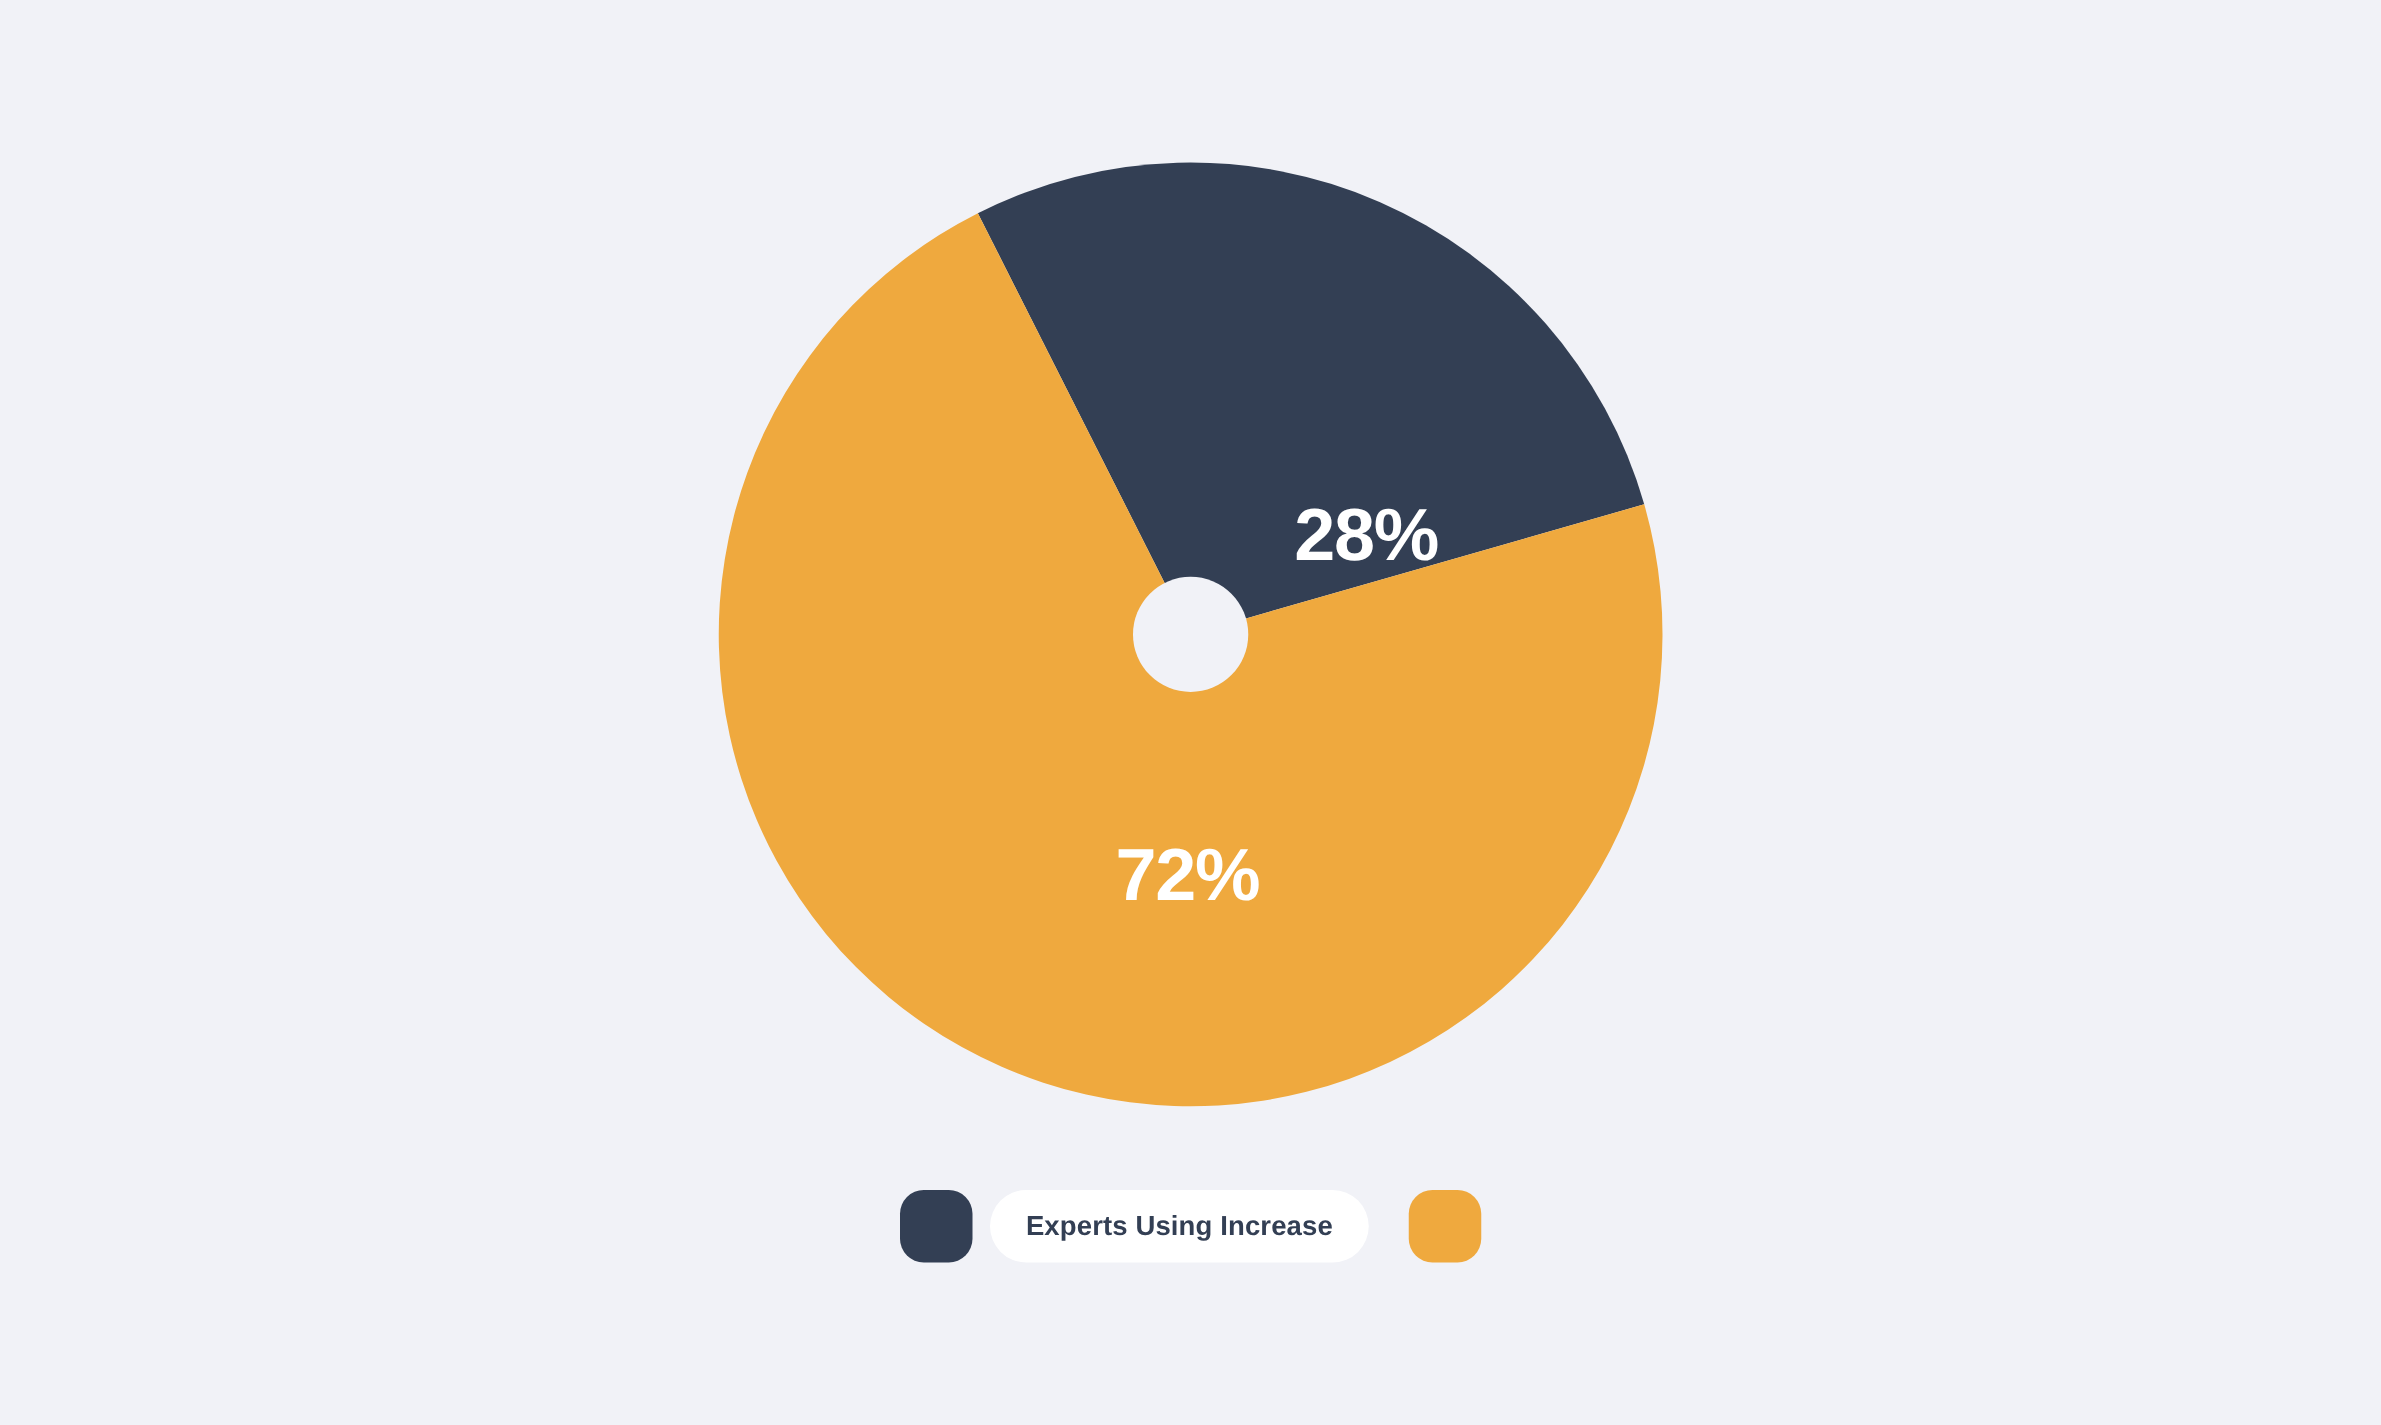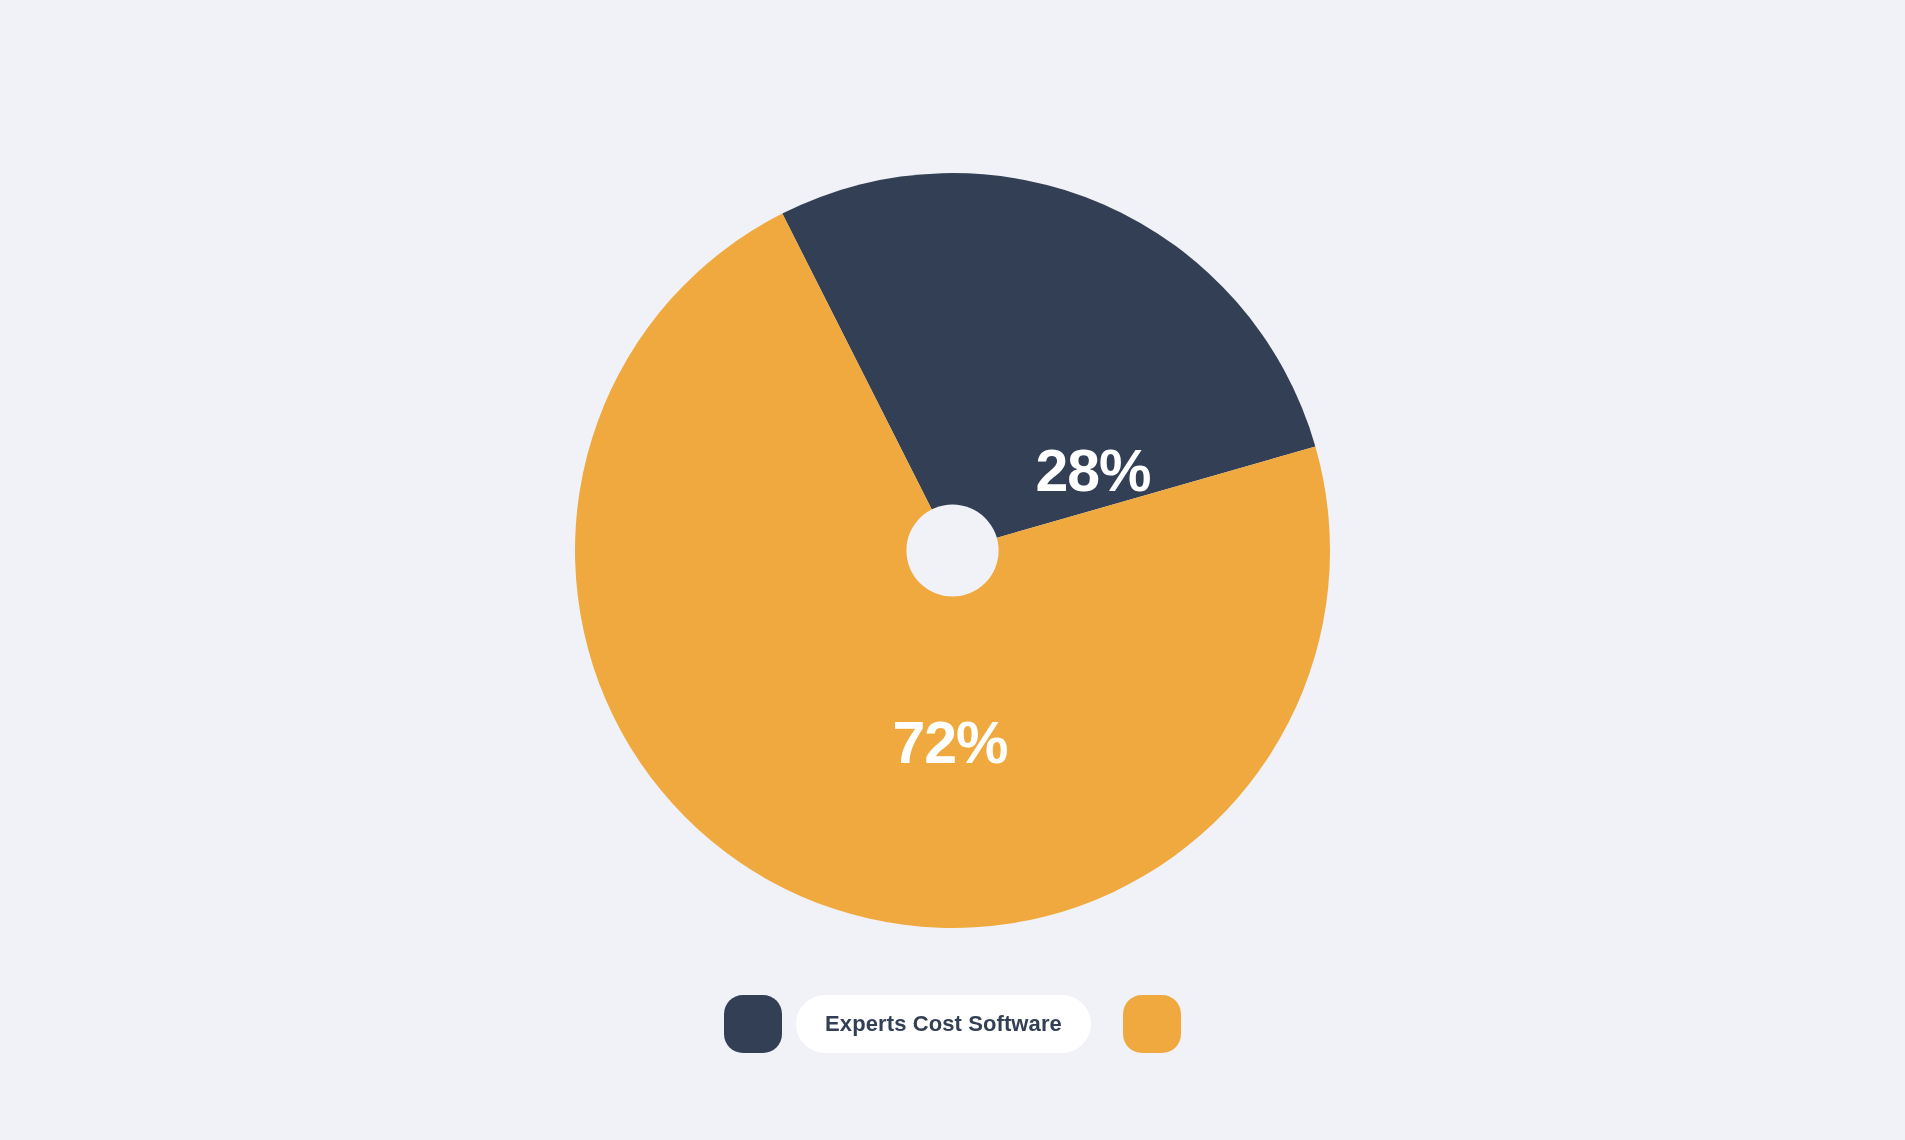--- a/index.html
+++ b/index.html
@@ -14,21 +14,20 @@
     overflow: hidden;
     position: relative;
   }
 
   #chart-root {
     position: absolute;
     left: 0;
     top: 0;
     width: 1905px;
     height: 1036px;
-    margin-top: 43px;
   }
 
   
   .pie-area {
     position: absolute;
     left: 575px;
     top: 130px;
     width: 755px;
     height: 755px;
   }
@@ -107,21 +106,21 @@
       <text id="label-0" class="slice-label" x="518" y="318" text-anchor="middle" fill="#ffffff">28%</text>
       <text id="label-1" class="slice-label" x="375" y="590" text-anchor="middle" fill="#ffffff">72%</text>
     </svg>
   </div>
 
   <div class="legend">
 
     <div class="legend-item">
       <div class="legend-swatch" id="swatch-0" style="background: rgb(51, 63, 84);"></div>
       <div class="legend-pill">
-        <span class="legend-label">Experts Cost Software</span>
+        <span class="legend-label">Experts Using Increase</span>
       </div>
     </div>
 
     <div class="legend-item">
       <div class="legend-swatch" id="swatch-1" style="background: rgb(239, 169, 62);"></div>
     </div>
 
   </div>
 
 </div>

